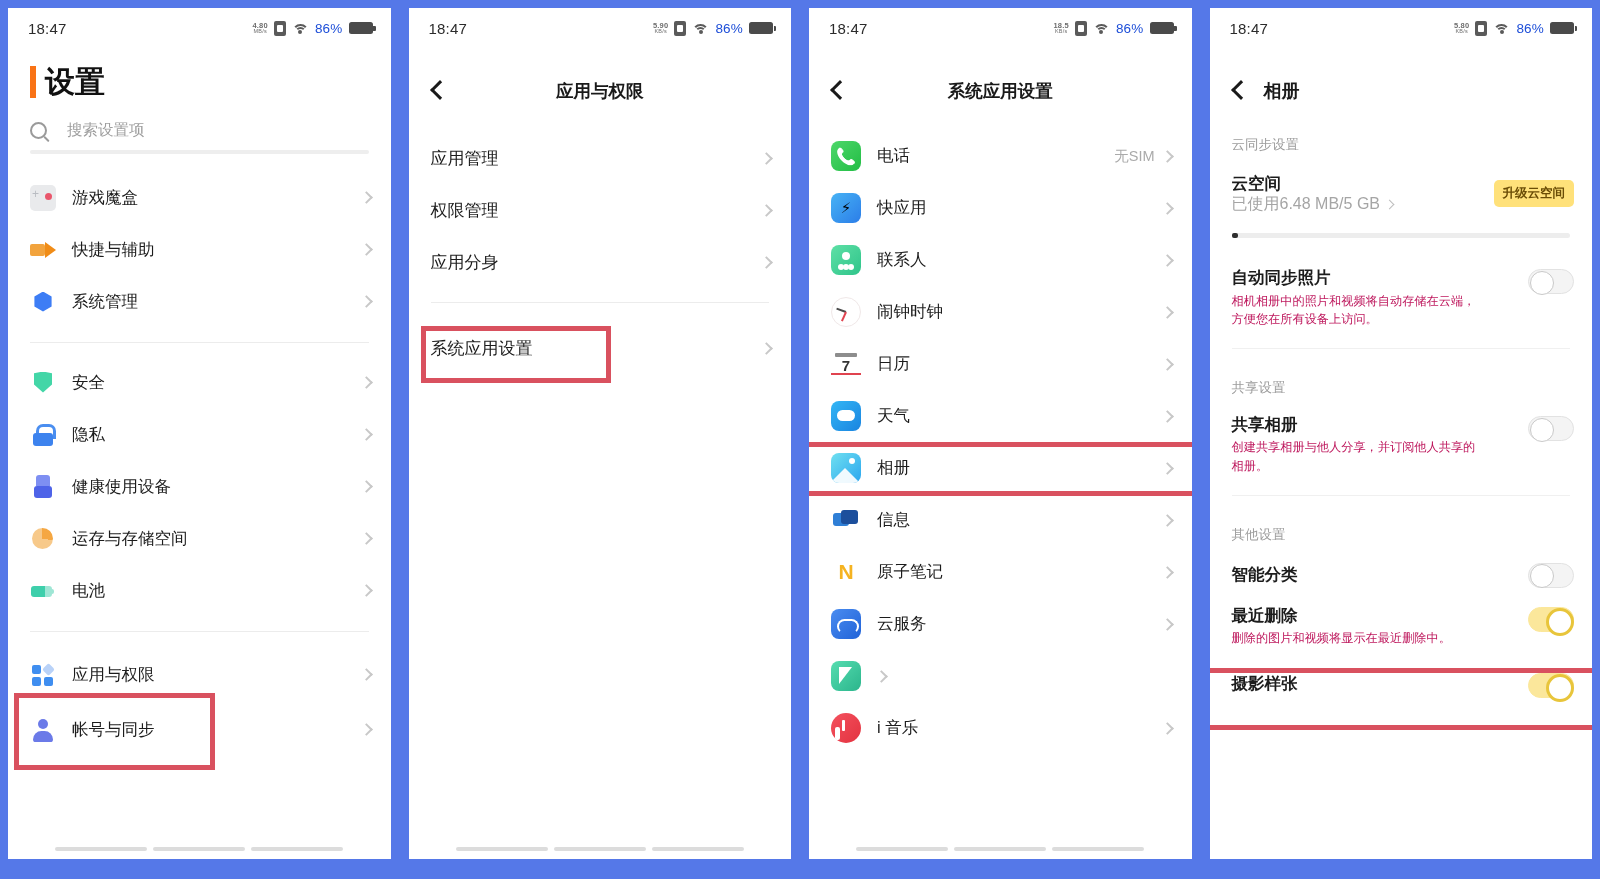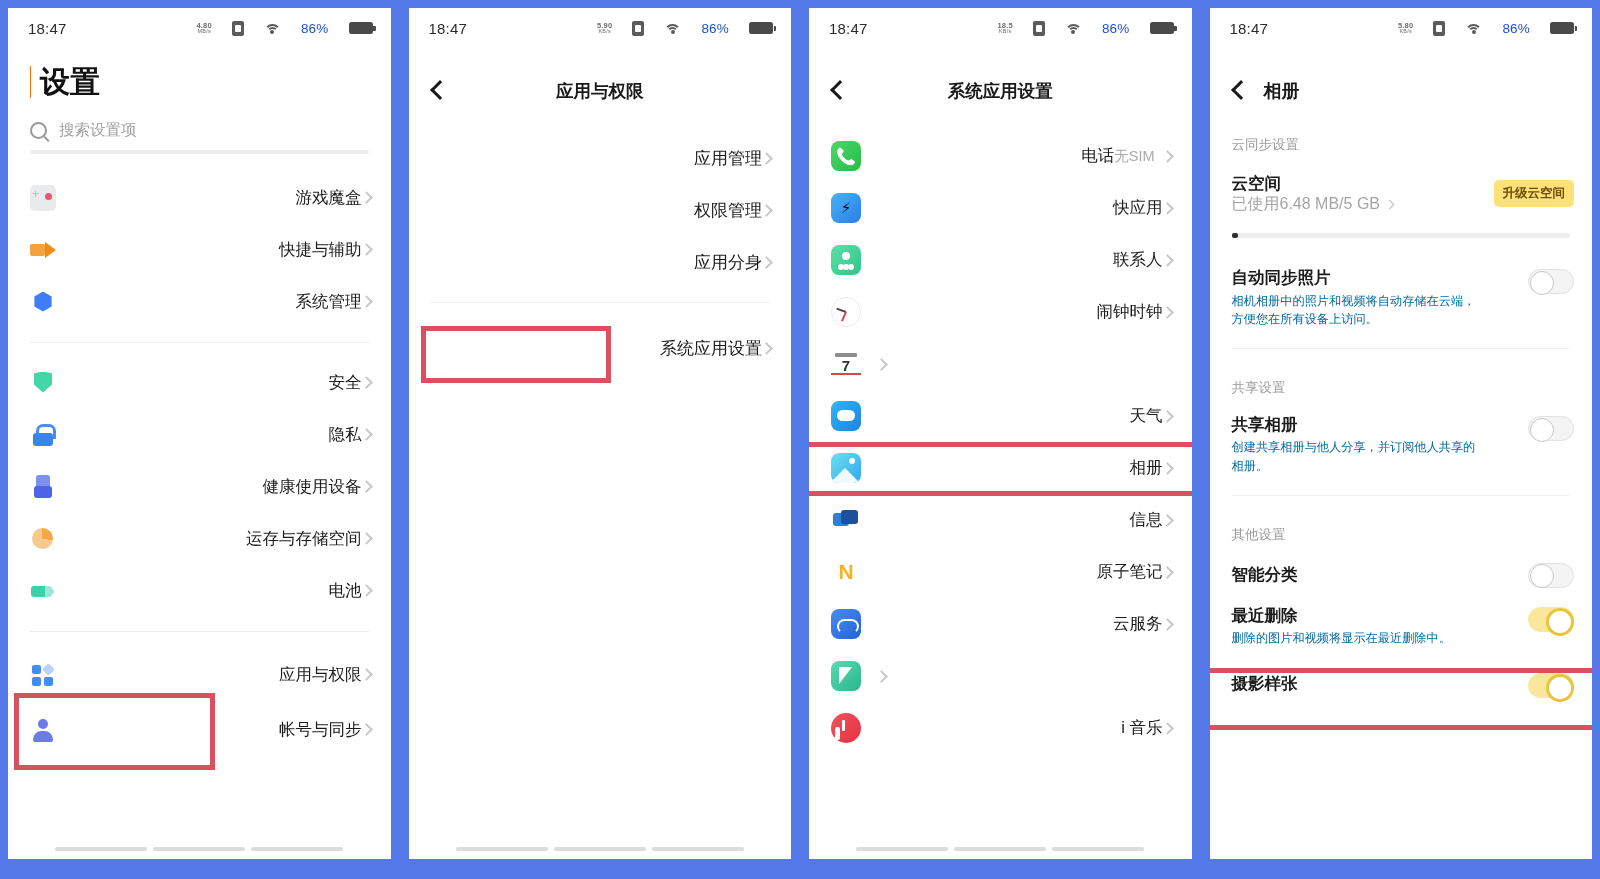--- a/index.html
+++ b/index.html
@@ -32,21 +32,21 @@
     height: 40px;
     flex: none;
     display: flex;
     align-items: center;
     justify-content: space-between;
     padding: 0 18px 0 20px;
     font-size: 15px;
     color: #2b2b2b;
     letter-spacing: .2px;
   }
-  .status-right { display: flex; align-items: center; gap: 20px; }
+  .status-right { display: flex; align-items: center; gap: 6px; }
   .netspeed {
     display: flex; flex-direction: column;
     align-items: center; justify-content: center;
     line-height: 1; color: #6d6d6d;
   }
   .netspeed .v { font-size: 7.5px; font-weight: bold; }
   .netspeed .u { font-size: 5.5px; }
   .sim-ic {
     width: 12px; height: 15px; background: #5a5a5a;
     border-radius: 2px; position: relative;
@@ -74,21 +74,21 @@
   }
   .batt-ic::after {
     content: ""; position: absolute; right: -3px; top: 3.5px;
     width: 2.5px; height: 5px; background: #4a4a4a; border-radius: 0 1px 1px 0;
   }
 
   
   .big-title {
     font-size: 30px; font-weight: bold; color: #111;
     margin: 18px 0 0 22px; padding-left: 9px;
-    border-left: 1px solid #f97316; line-height: 1.05;
+    border-left: 6px solid #f97316; line-height: 1.05;
   }
   .navbar {
     height: 58px; flex: none;
     display: flex; align-items: center;
     position: relative; padding: 0 18px;
   }
   .back-chev {
     width: 22px; height: 22px; position: relative; cursor: pointer; flex: none;
   }
   .back-chev::before {
@@ -102,37 +102,37 @@
     font-size: 17.5px; font-weight: bold; color: #1a1a1a;
     pointer-events: none;
   }
   .nav-title-left {
     font-size: 18px; font-weight: bold; color: #1a1a1a; margin-left: 14px;
   }
 
   
   .search-wrap { margin: 22px 22px 0 22px; }
   .search-row {
-    display: flex; align-items: center; gap: 12px;
+    display: flex; align-items: center; gap: 20px;
     padding-bottom: 9px;
   }
   .search-mag {
     width: 17px; height: 17px; border: 2px solid #9a9a9a;
     border-radius: 50%; position: relative; flex: none;
   }
   .search-mag::after {
     content: ""; position: absolute; right: -5px; bottom: -3px;
     width: 7px; height: 2px; background: #9a9a9a;
     transform: rotate(45deg); border-radius: 1px;
   }
   .search-ph { font-size: 15.5px; color: #9e9e9e; }
   .search-underline { height: 4px; background: #eeeeee; border-radius: 2px; }
 
   
-  .list { padding: 0 0 0 0; text-align: right; }
+  .list { padding: 0 0 0 0; }
   .row {
     display: flex; align-items: center;
     padding: 0 20px 0 22px;
     height: 52px; position: relative;
   }
   .row .ic { width: 26px; height: 26px; flex: none; margin-right: 16px; }
   .row .label { font-size: 16.5px; color: #1c1c1c; flex: 1; }
   .row .value { font-size: 14.5px; color: #aaaaaa; margin-right: 8px; }
   .chev {
     width: 9px; height: 9px; flex: none;
@@ -327,21 +327,21 @@
     font-size: 13.5px; color: #9c9c9c;
     padding: 0 22px; margin: 16px 0 10px 0;
   }
   .s-row {
     display: flex; align-items: flex-start;
     padding: 6px 18px 6px 22px; position: relative;
   }
   .s-main { flex: 1; min-width: 0; }
   .s-title { font-size: 16.5px; color: #1c1c1c; font-weight: bold; line-height: 1.35; }
   .s-sub {
-    font-size: 12.2px; color: #0369a1; line-height: 1.5; margin-top: 3px;
+    font-size: 12.2px; color: #be185d; line-height: 1.5; margin-top: 3px;
     max-width: 252px;
   }
   .cloud-row { align-items: center; padding-top: 8px; }
   .badge {
     background: #ffe17a; color: #6b4d06; font-size: 12.5px; font-weight: bold;
     padding: 5px 9px; border-radius: 5px; white-space: nowrap;
   }
   .usage-line { display: flex; align-items: center; gap: 2px; }
   .usage-txt { font-size: 16px; color: #a5a5a5; }
   .mini-chev {
@@ -599,20 +599,21 @@
         <span class="label">联系人</span>
         <span class="chev"></span>
       </div>
       <div class="row">
         <span class="appic ic-clock"></span>
         <span class="label">闹钟时钟</span>
         <span class="chev"></span>
       </div>
       <div class="row">
         <span class="appic ic-cal"></span>
+        <span class="label">日历</span>
         <span class="chev"></span>
       </div>
       <div class="row">
         <span class="appic ic-weather"></span>
         <span class="label">天气</span>
         <span class="chev"></span>
       </div>
       <div class="row">
         <span class="appic ic-album"></span>
         <span class="label">相册</span>

